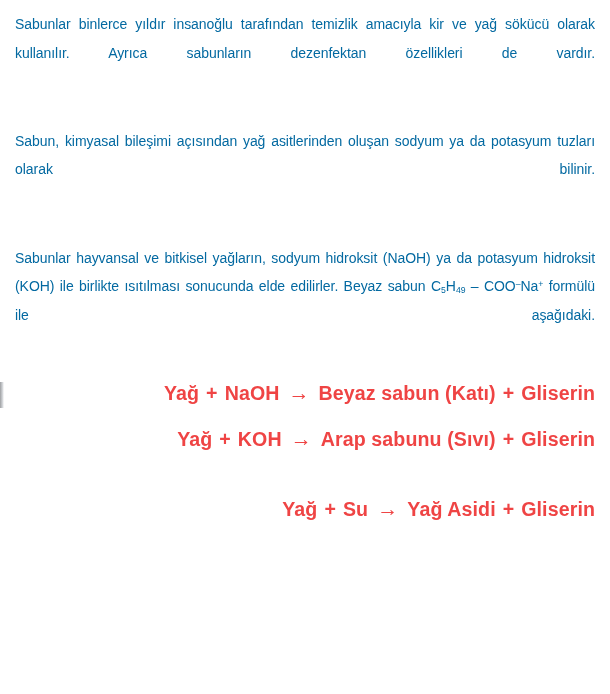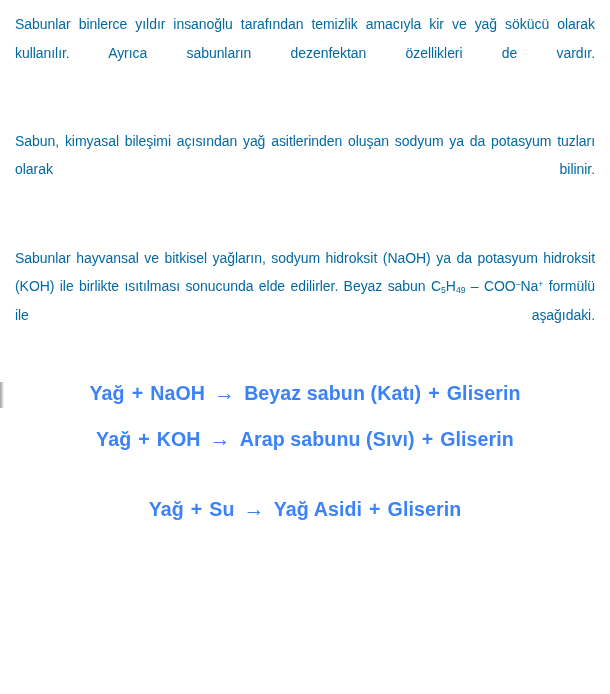--- a/index.html
+++ b/index.html
@@ -61,25 +61,25 @@
   sup { vertical-align: 0.50em; }
 
   .eqgroup {
     margin: 0;
     padding: 0;
   }
   .eqgroup.first { margin-top: 18px; }
   .eqgroup.second { margin-top: 16px; }
 
   .eq {
-    color: #3b82f6;
+    color: #ef4444;
     font-weight: bold;
     font-size: 19.6px;
     line-height: 34px;
-    text-align: center;
+    text-align: right;
     white-space: nowrap;
     letter-spacing: 0.1px;
   }
   .eq .op {
     display: inline-block;
     padding: 0 7px;
   }
   .eq .arrow {
     display: inline-block;
     padding: 0 9px;

